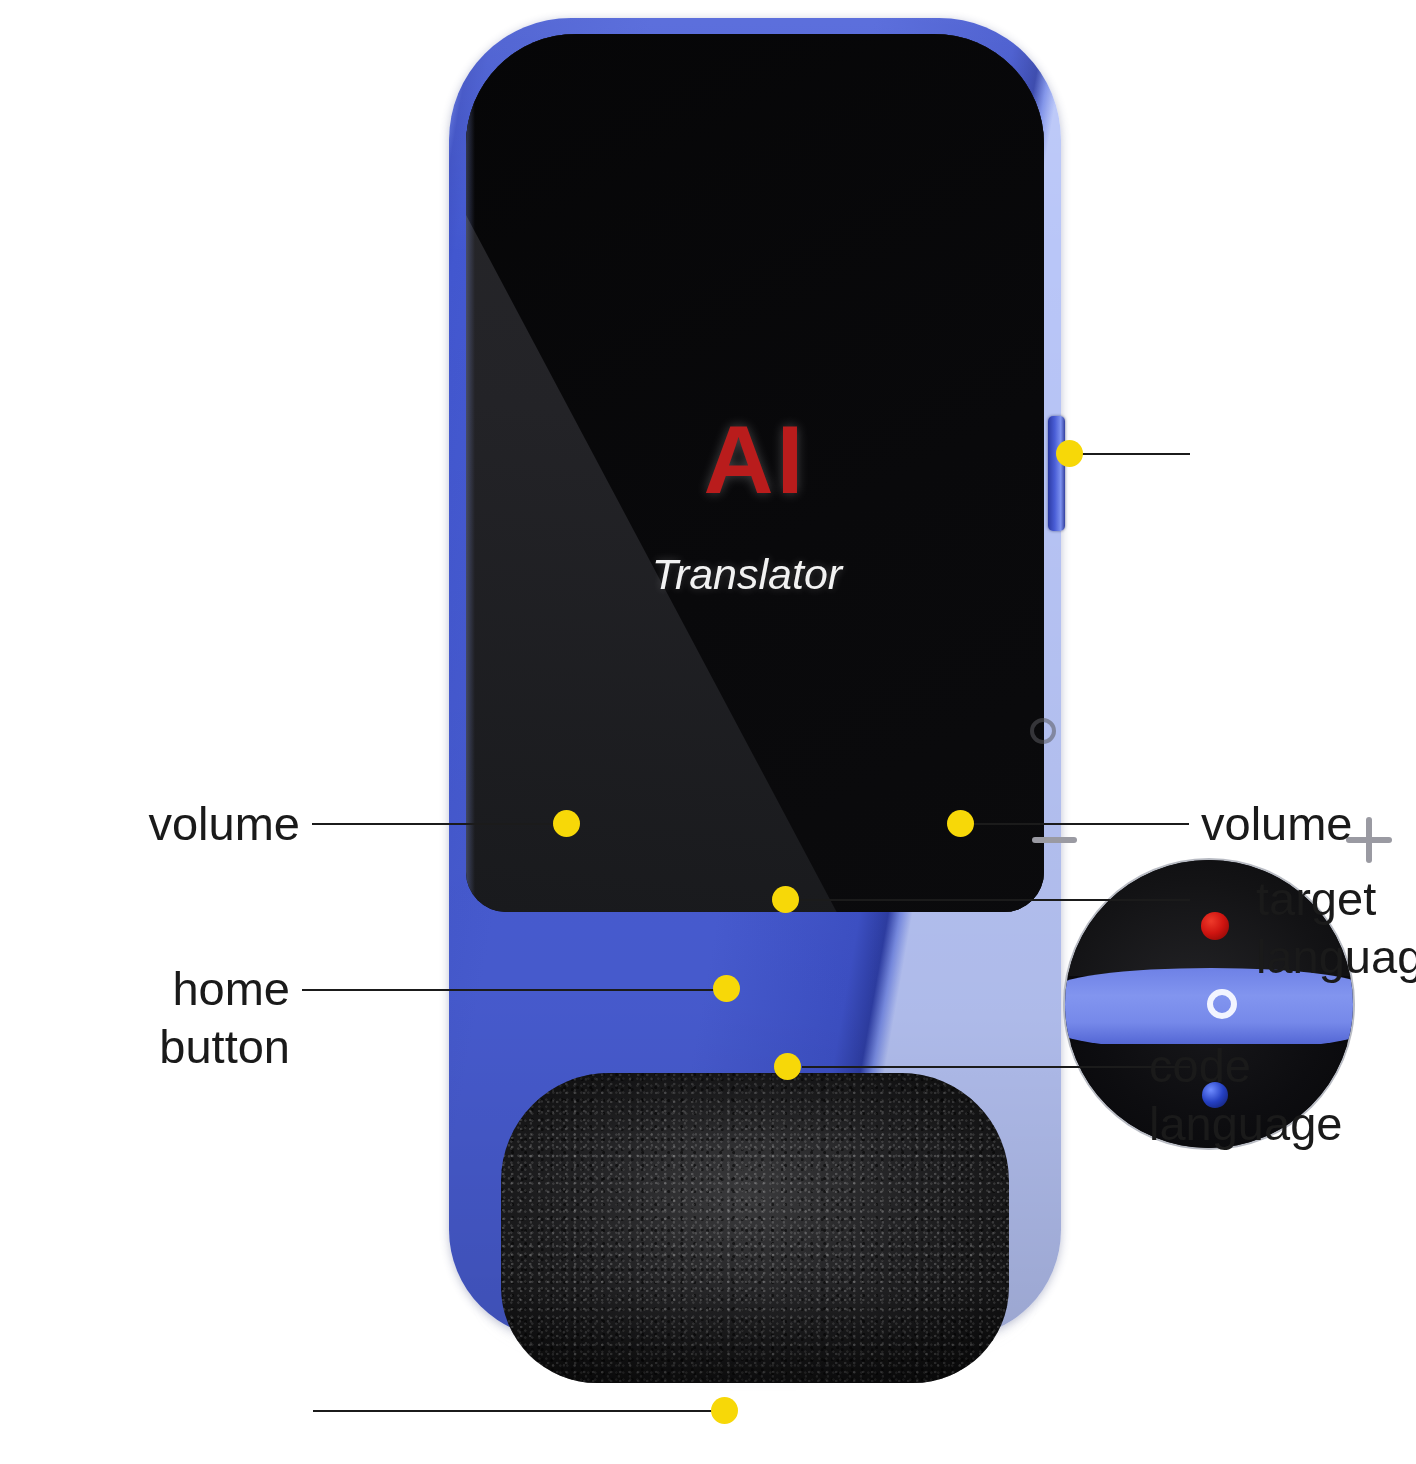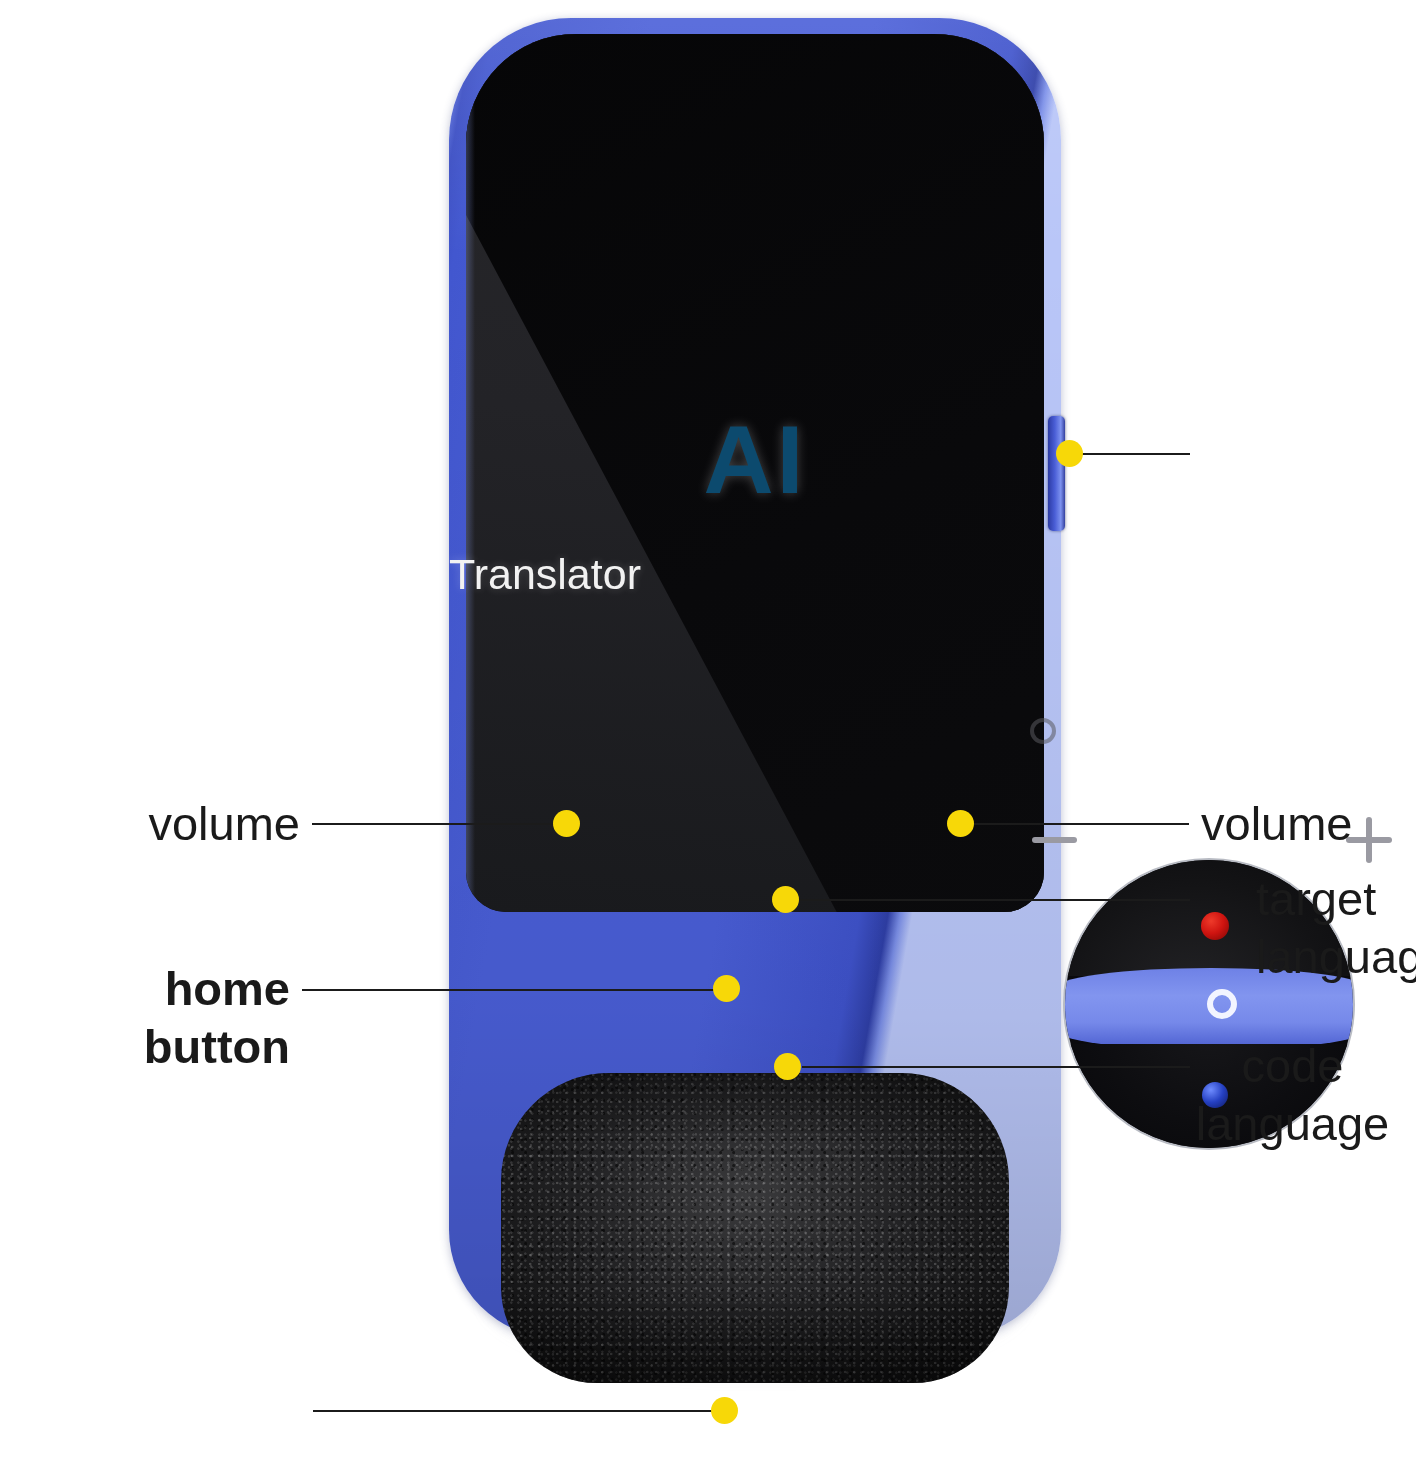--- a/index.html
+++ b/index.html
@@ -112,33 +112,35 @@
   .logo-ai {
     position: absolute;
     left: 0; right: 0;
     top: 393px;
     text-align: center;
     font-family: "Liberation Sans", sans-serif;
     font-weight: bold;
     font-size: 97px;
     line-height: 1;
     letter-spacing: 3px;
-    color: #0c4a6e;
+    color: #b91c1c;
     text-shadow: 0 0 12px rgba(255,255,255,0.25);
   }
   .logo-sub {
     position: absolute;
     left: 0; right: 16px;
     top: 535px;
+    text-align: center;
     font-family: "Liberation Sans", sans-serif;
     font-weight: 400;
     font-size: 43px;
     line-height: 1;
     color: #f2f2f2;
     text-shadow: 0 0 9px rgba(255,255,255,0.22);
+    font-style: italic;
   }
 
   
   .sensor-ring {
     position: absolute;
     left: 581px;
     top: 700px;
     width: 26px;
     height: 26px;
     border-radius: 50%;
@@ -343,24 +345,24 @@
   <div class="dot" style="left:947px; top:810px;"></div>
   <div class="label right" style="left:1201px; top:795px; width:215px;">volume</div>
 
   <div class="line" style="left:800px; top:899px; width:390px;"></div>
   <div class="dot" style="left:772px; top:886px;"></div>
   <div class="label right" style="left:1256px; top:870px; width:215px;">target
 language</div>
 
   <div class="line" style="left:302px; top:989px; width:430px;"></div>
   <div class="dot" style="left:713px; top:975px;"></div>
-  <div class="label left" style="left:20px; top:960px; width:270px;font-weight:bold;">home
+  <div class="label left" style="left:20px; top:960px; width:270px;">home
 button</div>
 
   <div class="line" style="left:802px; top:1066px; width:388px;"></div>
   <div class="dot" style="left:774px; top:1053px;"></div>
-  <div class="label right" style="left:1185px; top:1037px; width:215px;text-align:center;">code
+  <div class="label right" style="left:1149px; top:1037px; width:215px;">code
 language</div>
 
   <div class="line" style="left:313px; top:1410px; width:411px;"></div>
   <div class="dot" style="left:711px; top:1397px;"></div>
 
 </div>
 
 </body></html>

